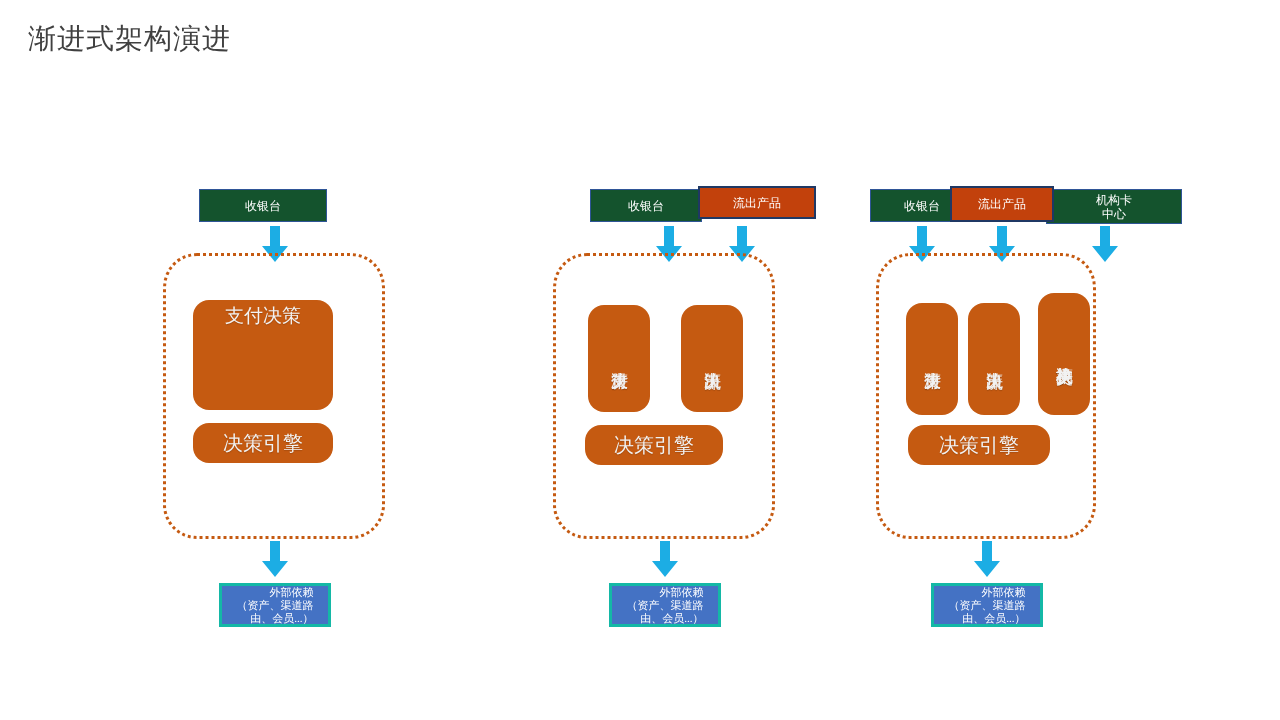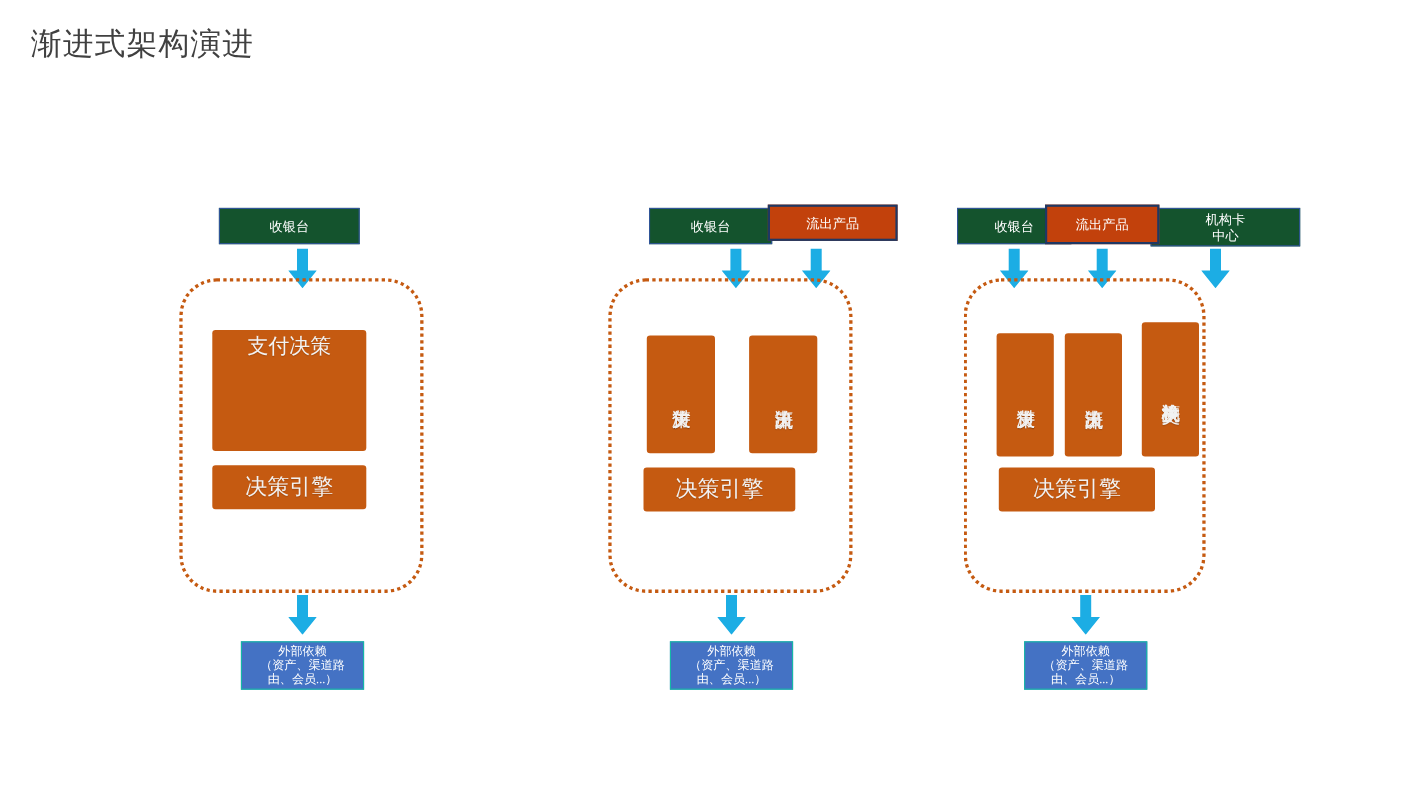--- a/index.html
+++ b/index.html
@@ -21,20 +21,21 @@
   .slide-title {
     position: absolute;
     left: 28px;
     top: 24px;
     font-size: 28px;
     line-height: 34px;
     letter-spacing: 1px;
     color: #404040;
     font-weight: 400;
     white-space: nowrap;
+    font-family: Liberation Mono, monospace;
   }
 
   
   .canvas {
     position: absolute;
     left: 0;
     top: 0;
     width: 1280px;
     height: 720px;
   }
@@ -80,21 +81,21 @@
     border: 3px dotted #C55A11;
     border-radius: 34px;
     box-sizing: border-box;
     background: transparent;
   }
 
   
   .orange-box {
     position: absolute;
     background: #C55A11;
-    border-radius: 3px;
+    border-radius: 16px;
     color: #F2F2F2;
     box-sizing: border-box;
     display: flex;
     align-items: center;
     justify-content: center;
     text-shadow: 0 1px 1px rgba(0,0,0,.18);
   }
   .orange-box .label-h {
     font-size: 17px;
     line-height: 20px;
@@ -114,28 +115,28 @@
     padding-top: 6px;
   }
   .orange-box.top-label .label-h { font-size: 19px; }
 
   .engine-box .label-h { font-size: 20px; }
 
   
   .dep-box {
     position: absolute;
     background: #4472C4;
-    border: 1px solid #14b8a6;
+    border: 3px solid #14b8a6;
     color: #ffffff;
     font-size: 11px;
     line-height: 13px;
     display: flex;
     align-items: center;
     justify-content: center;
-    text-align: center;
+    text-align: right;
     box-sizing: border-box;
     padding: 2px 4px;
     white-space: pre-line;
   }
 </style>
 </head>
 <body>
 
 <div class="slide-title">渐进式架构演进</div>
 

